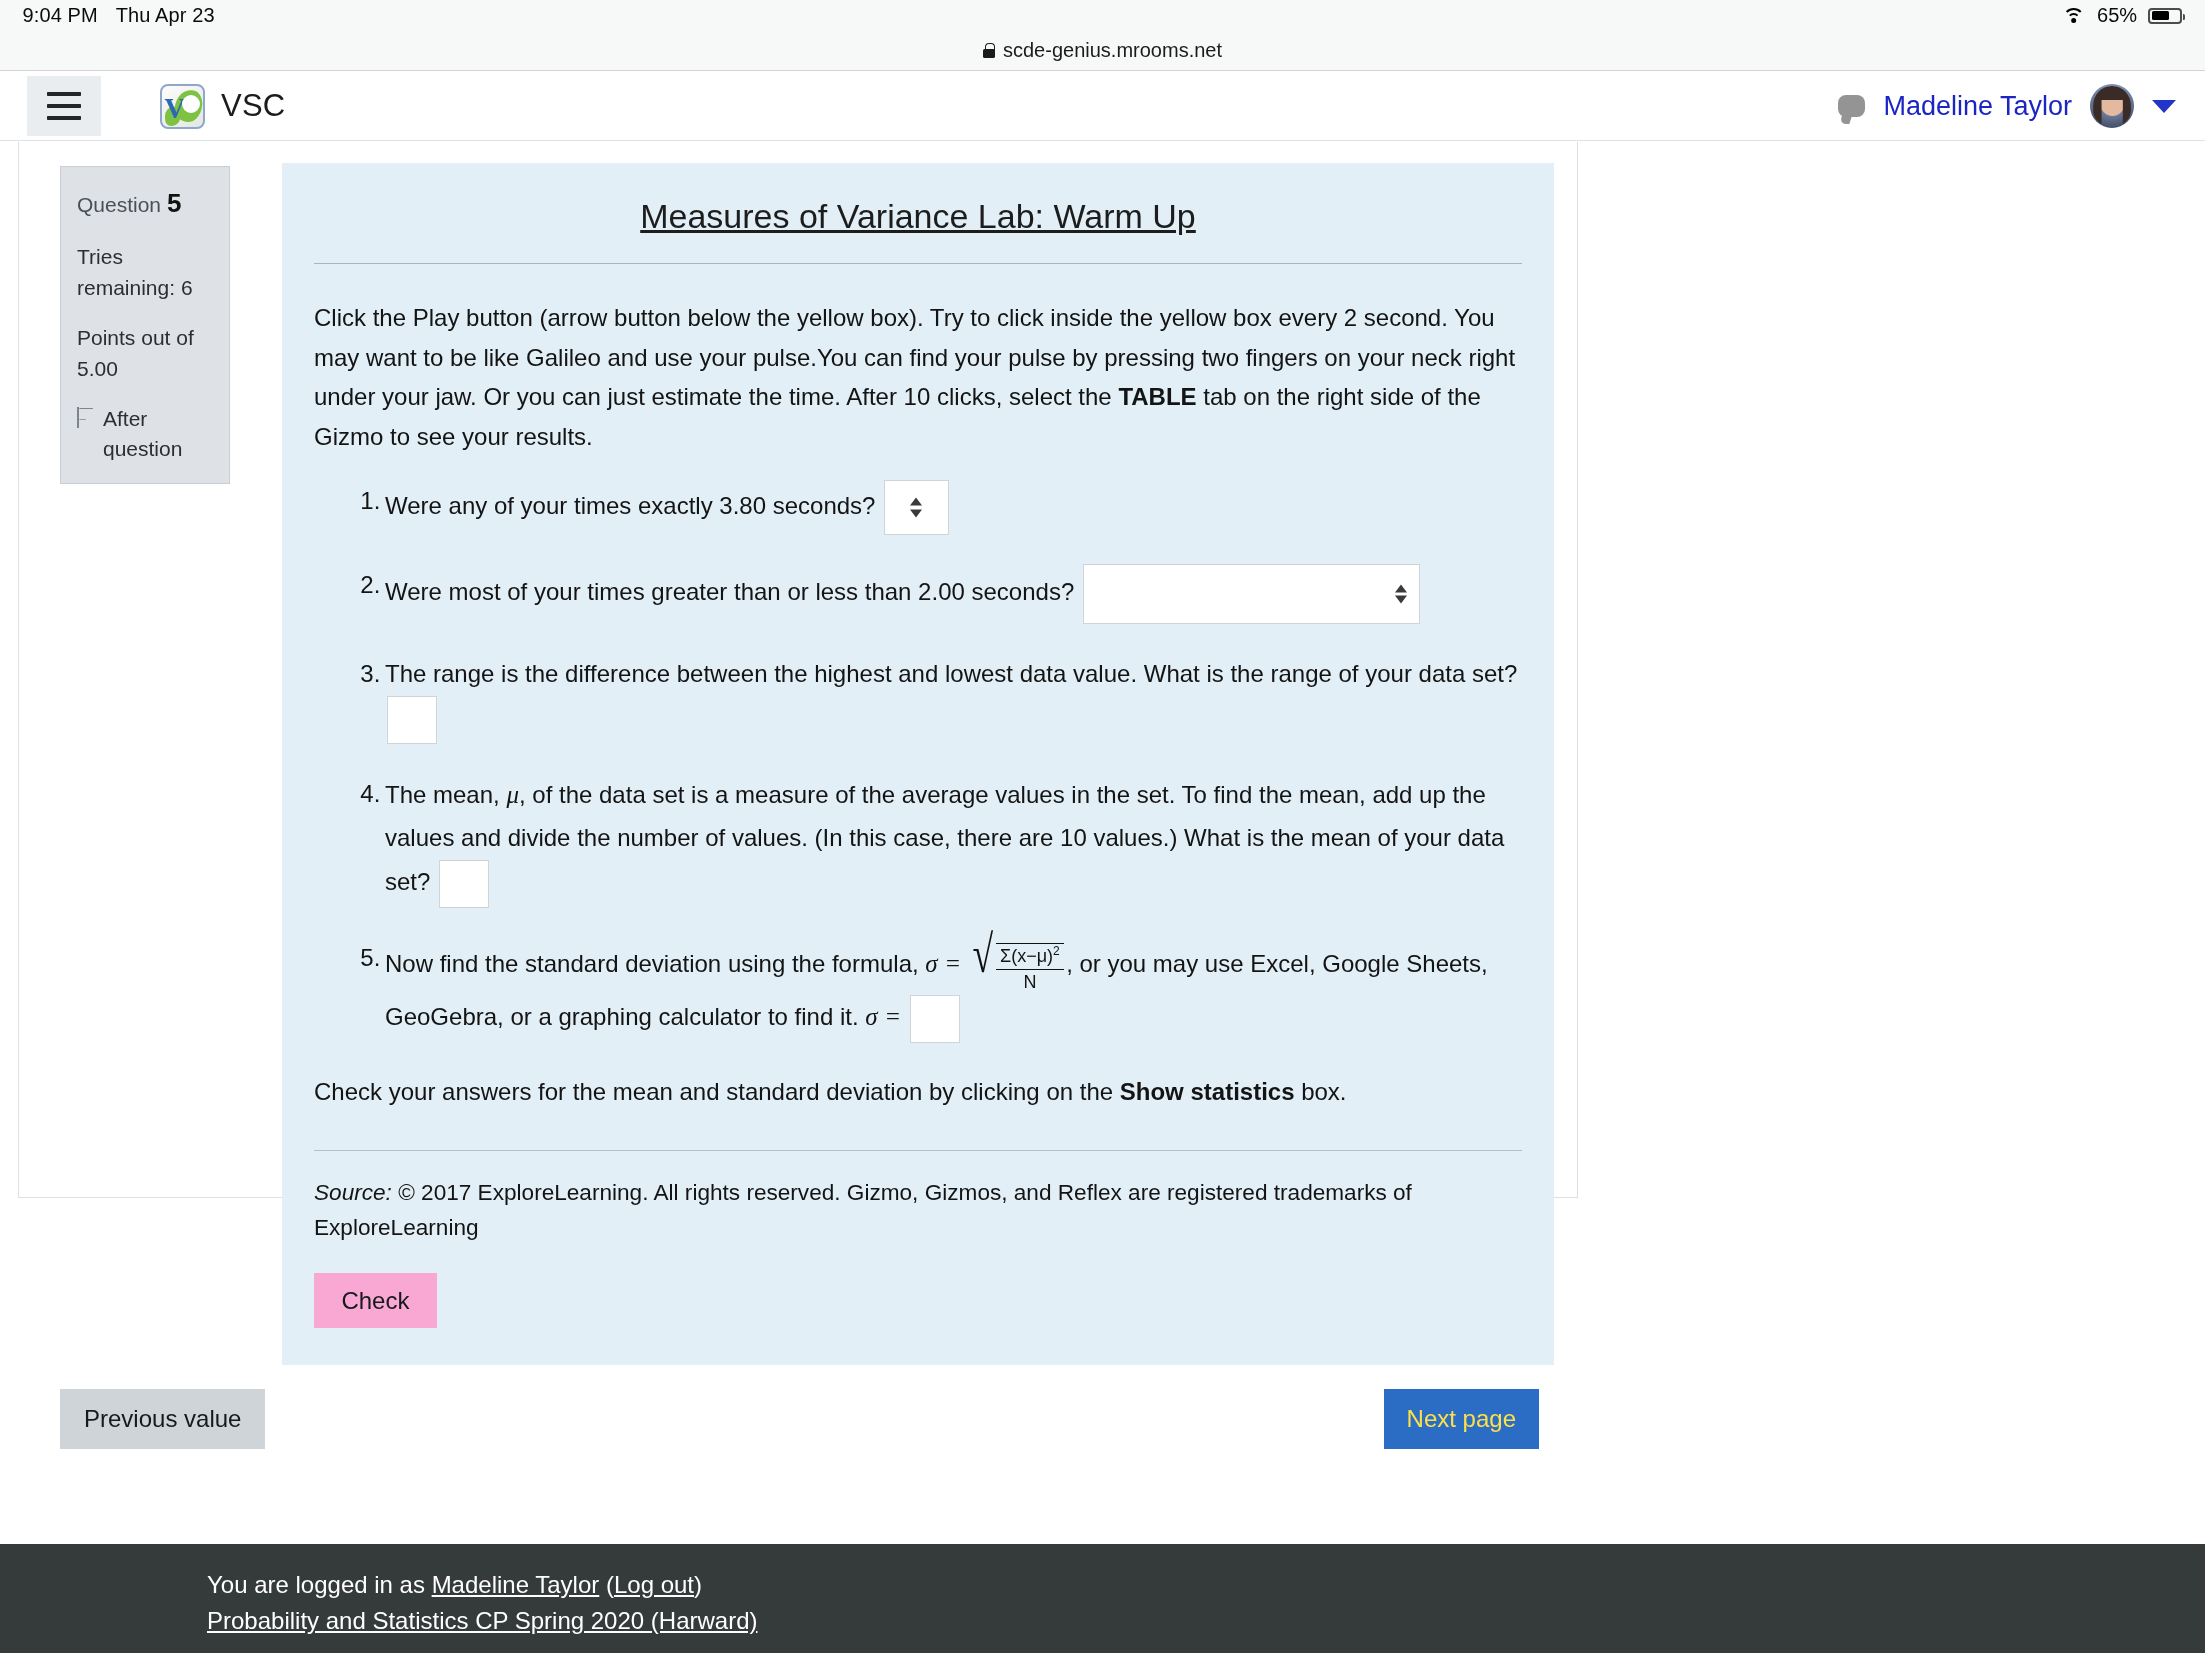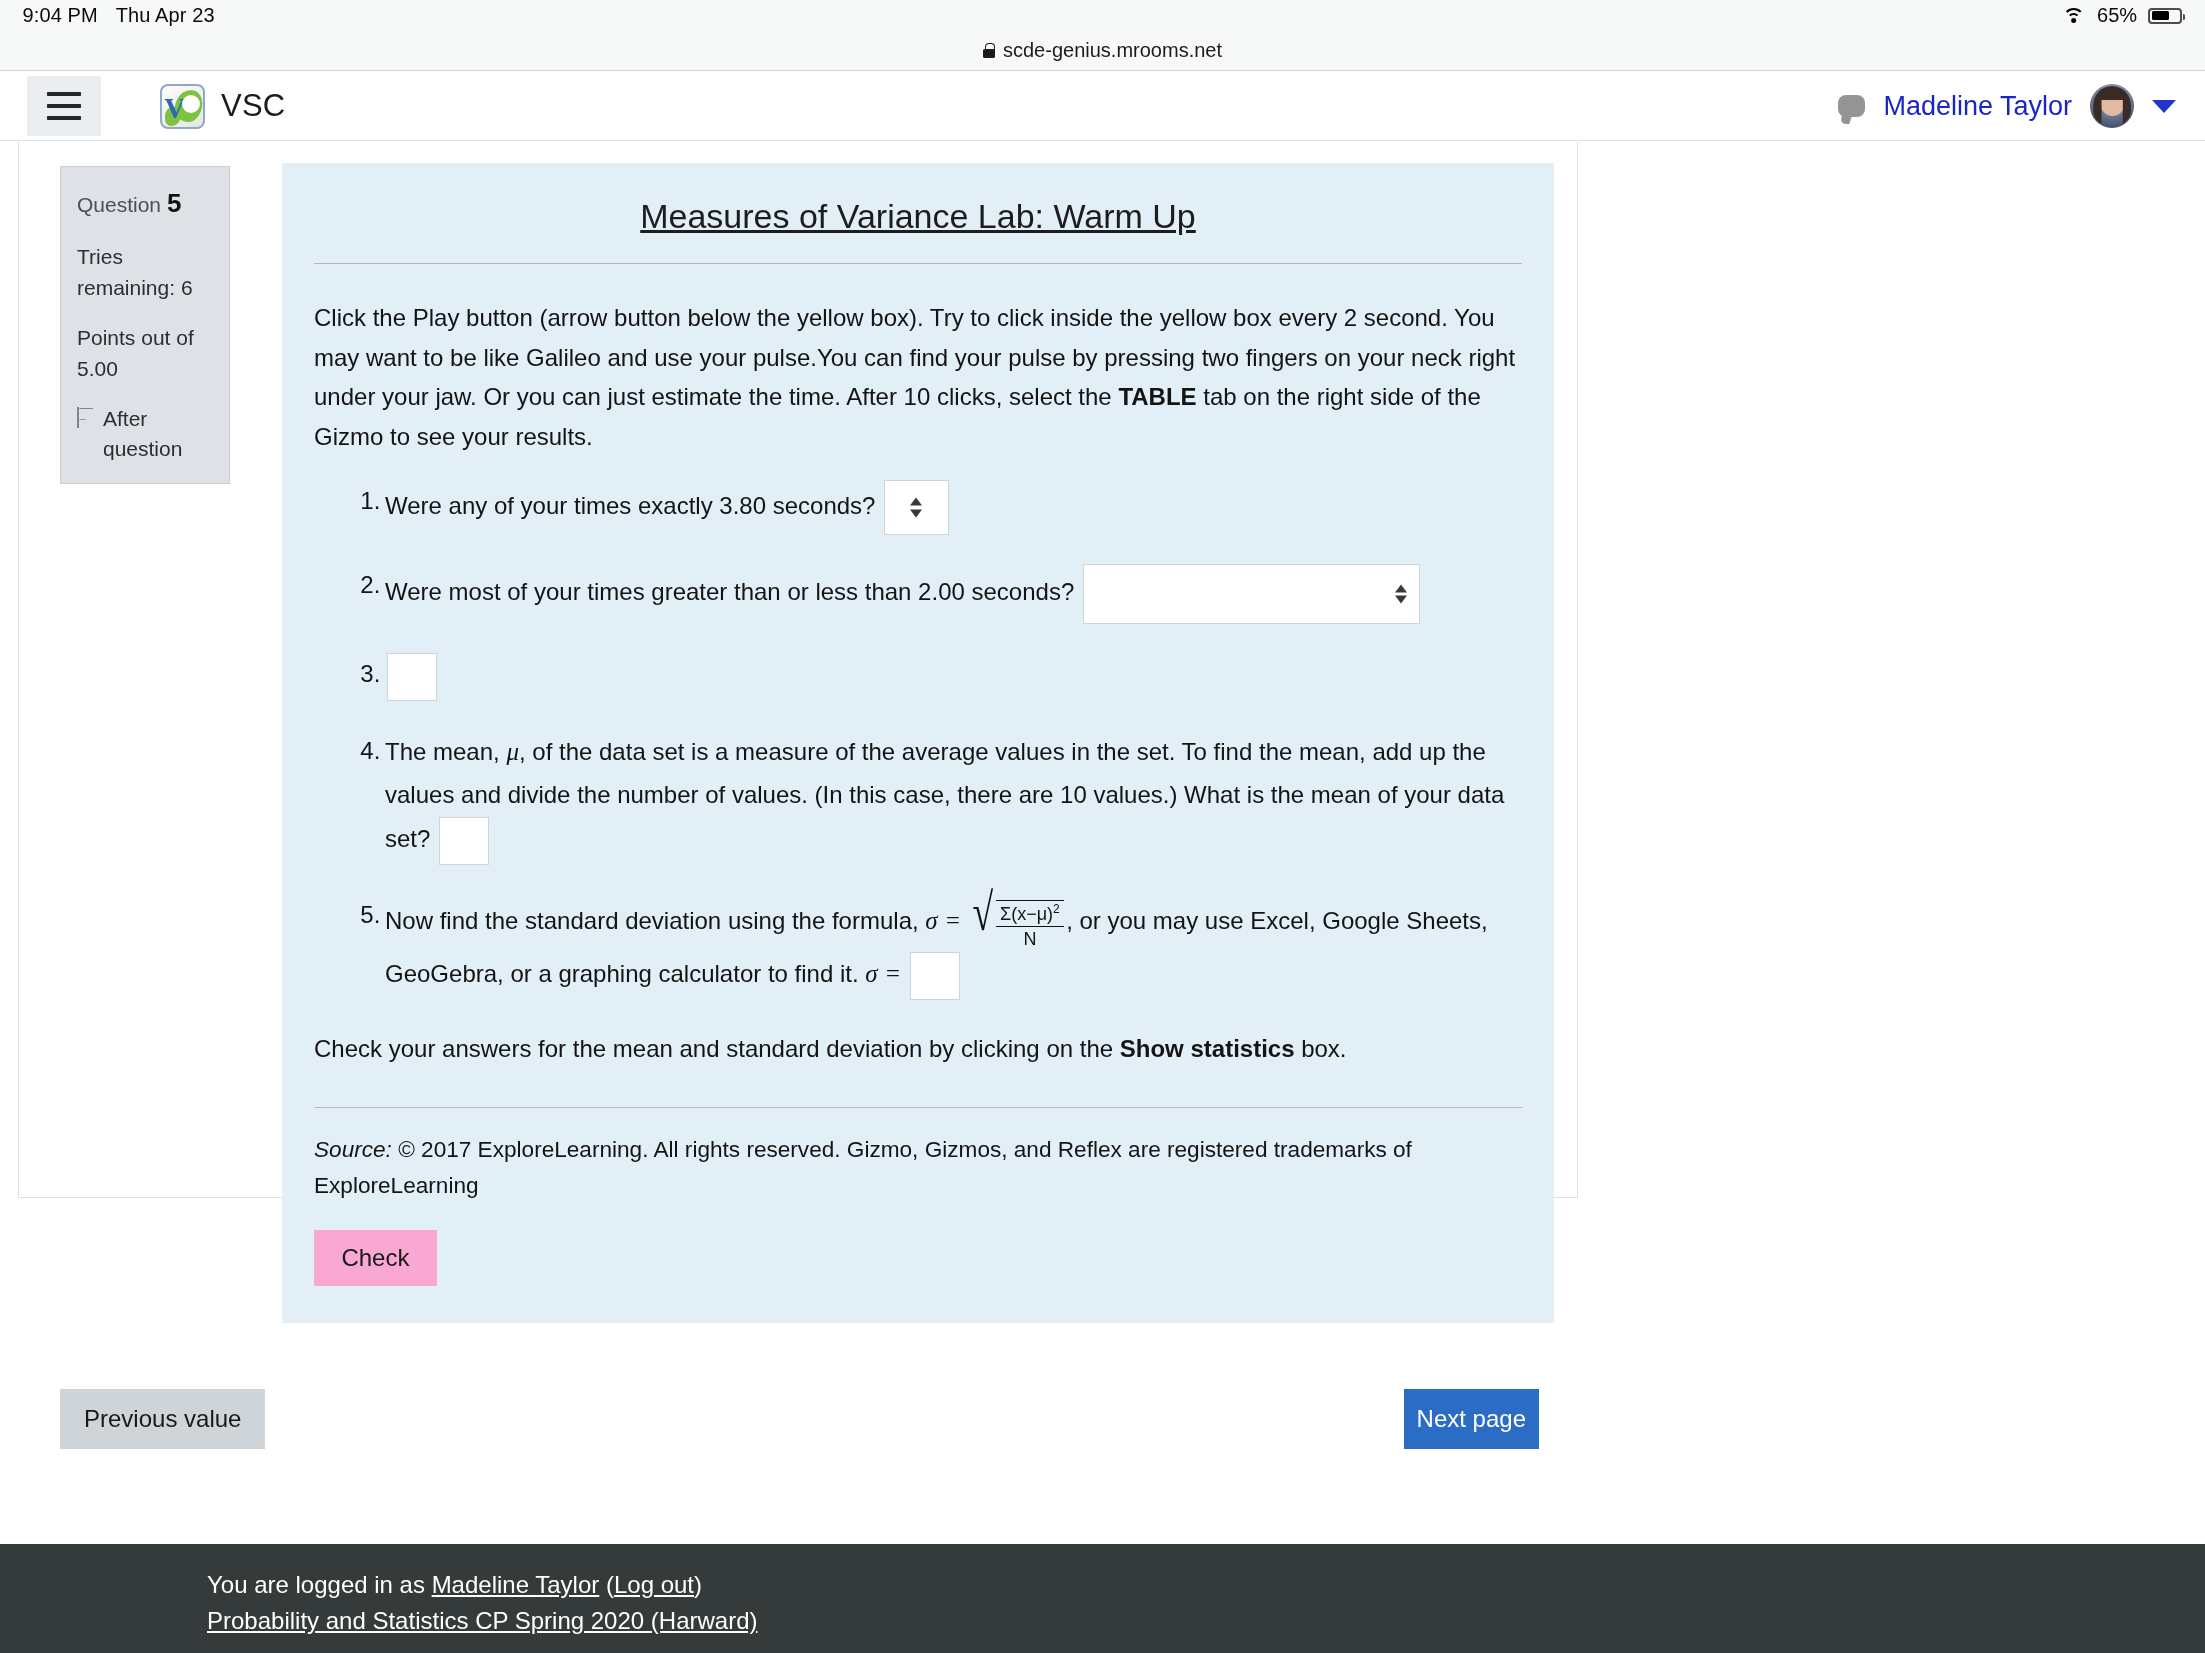--- a/index.html
+++ b/index.html
@@ -223,22 +223,22 @@
 
   .nav-row {
     position: absolute; left: 41px; top: 1247px; width: 1479px;
     display: flex; align-items: center; justify-content: space-between;
   }
   .btn-prev {
     background:#cfd4d8; border:none; color:#17191c; font-size:24px;
     font-family:"Liberation Sans", sans-serif; padding: 16px 24px; cursor:pointer;
   }
   .btn-next {
-    background:#2b6cc4; border:none; color:#ffffff; font-size:24px;
-    font-family:"Liberation Sans", sans-serif; padding: 16px 13px; cursor:pointer;text-align:center;
+    background:#2b6cc4; border:none; color:#fde047; font-size:24px;
+    font-family:"Liberation Sans", sans-serif; padding: 16px 23px; cursor:pointer;text-align:center;
   }
 
   
   .site-footer {
     position: absolute; left: 0; top: 1544px;
     width: 2205px; height: 109px; background: #353a3a;
     color: #ffffff; font-size: 24px; line-height: 1.52;
     padding: 22.6px 0 0 207px;
   }
   .site-footer a { color: #ffffff; text-decoration: underline; }
@@ -334,20 +334,21 @@
         <span>Were most of your times greater than or less than 2.00 seconds?</span>
         <span class="inline-select sel-lg">
           <span class="arrows">
               <i class="up"></i>
               <i class="down"></i>
             </span>
         </span>
       </li>
 
       <li>
+        <span>The range is the difference between the highest and lowest data value. What is the range of your data set?</span>
         <span class="inline-input"></span>
       </li>
 
       <li>
         <span>The mean, </span><span class="sigma-sym">μ</span><span>, of the data set is a measure of the average values in the set. To find the mean, add up the values and divide the number of values. (In this case, there are 10 values.) What is the mean of your data set?</span>
         <span class="inline-input"></span>
       </li>
 
       <li>
         <span>Now find the standard deviation using the formula, </span><span class="sigma-sym">σ</span>

